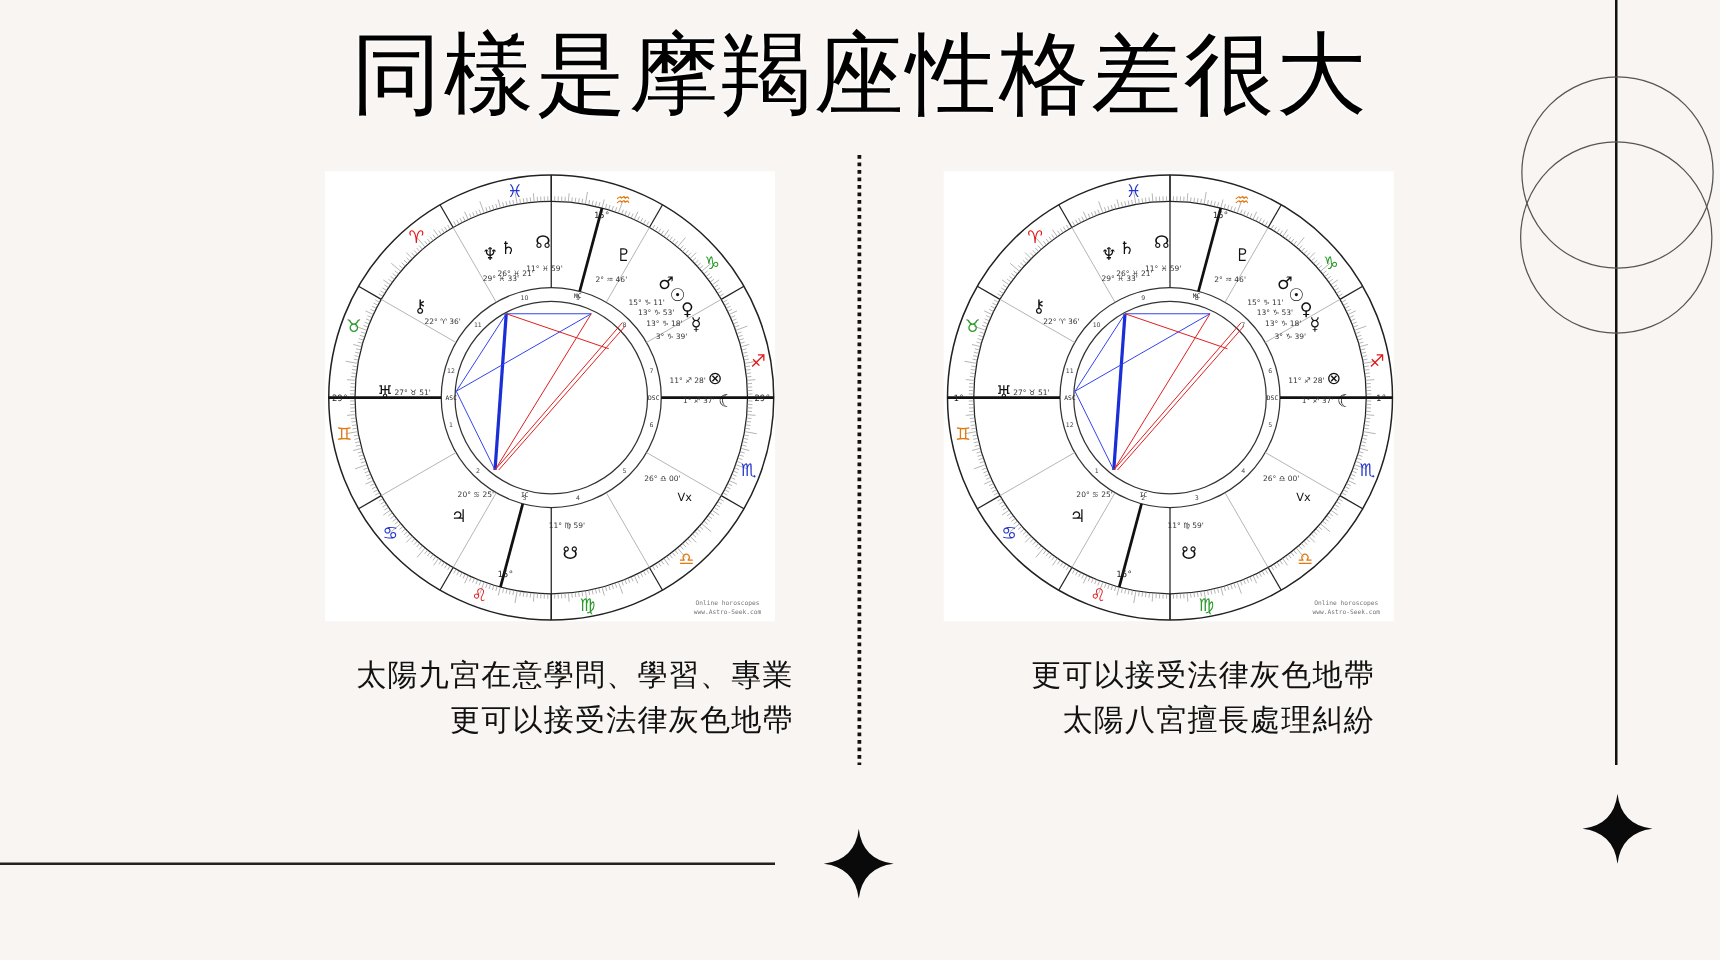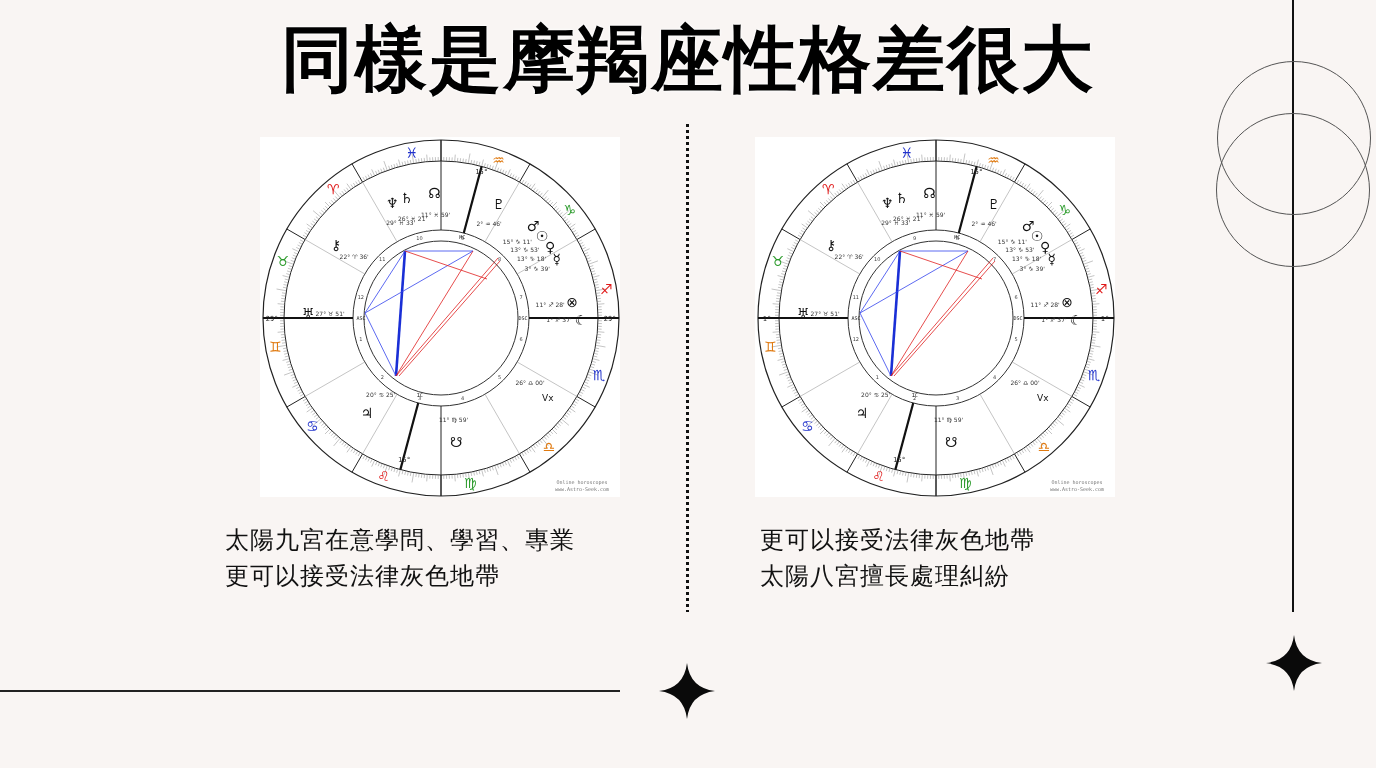--- a/index.html
+++ b/index.html
@@ -1,23 +1,23 @@
 <!DOCTYPE html>
 <html><head>
 <meta charset="utf-8">
 <style>
   html,body{margin:0;padding:0;}
   body{width:1376px;height:768px;background:#f9f5f3;position:relative;overflow:hidden;font-family:"DejaVu Sans",sans-serif;}
-  .title{position:absolute;left:0;width:1376px;top:12px;text-align:center;font-size:72px;font-weight:bold;color:#000;letter-spacing:2px;
+  .title{position:absolute;left:0;width:1376px;top:12px;text-align:center;font-size:72px;font-weight:normal;color:#000;letter-spacing:2px;
     text-shadow:0 0 3px #fff,0 0 3px #fff;}
   .chart{position:absolute;width:360px;height:360px;background:#fff;}
   #chart1{left:260px;top:137px;}
   #chart2{left:755px;top:137px;}
   .chart svg{width:360px;height:360px;display:block;}
-  .caption{position:absolute;text-align:left;font-size:24px;line-height:36px;color:#111;letter-spacing:1px;}
+  .caption{position:absolute;text-align:right;font-size:24px;line-height:36px;color:#111;letter-spacing:1px;}
   #cap1{left:225px;width:410px;top:522px;}
   #cap2{left:760px;width:340px;top:522px;}
   .dotline{position:absolute;left:686px;top:124px;width:3px;height:488px;
     background-image:linear-gradient(#111 50%,transparent 50%);background-size:3px 6px;}
   .hline{position:absolute;left:0;top:690px;width:620px;height:2px;background:#222;}
   .vline{position:absolute;left:1292px;top:0;width:2px;height:612px;background:#111;}
   .ring{position:absolute;border:1px solid #555;border-radius:50%;}
   .star{position:absolute;}
 </style>
 </head>

